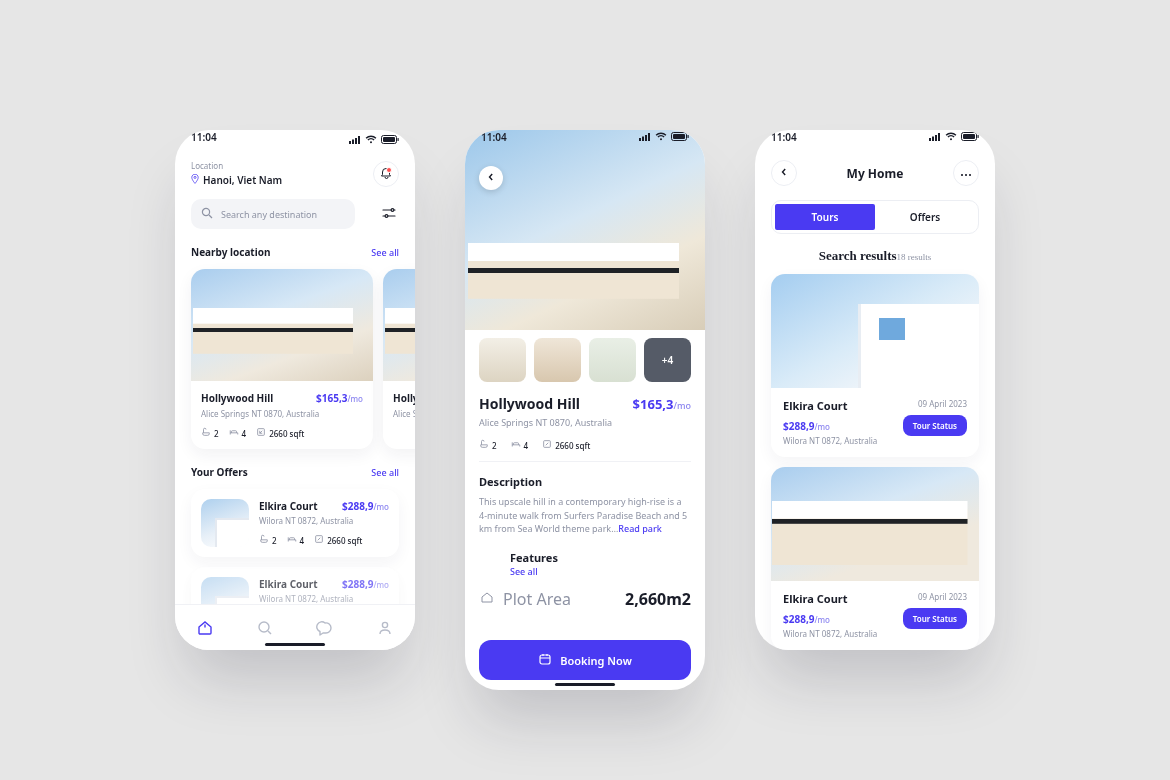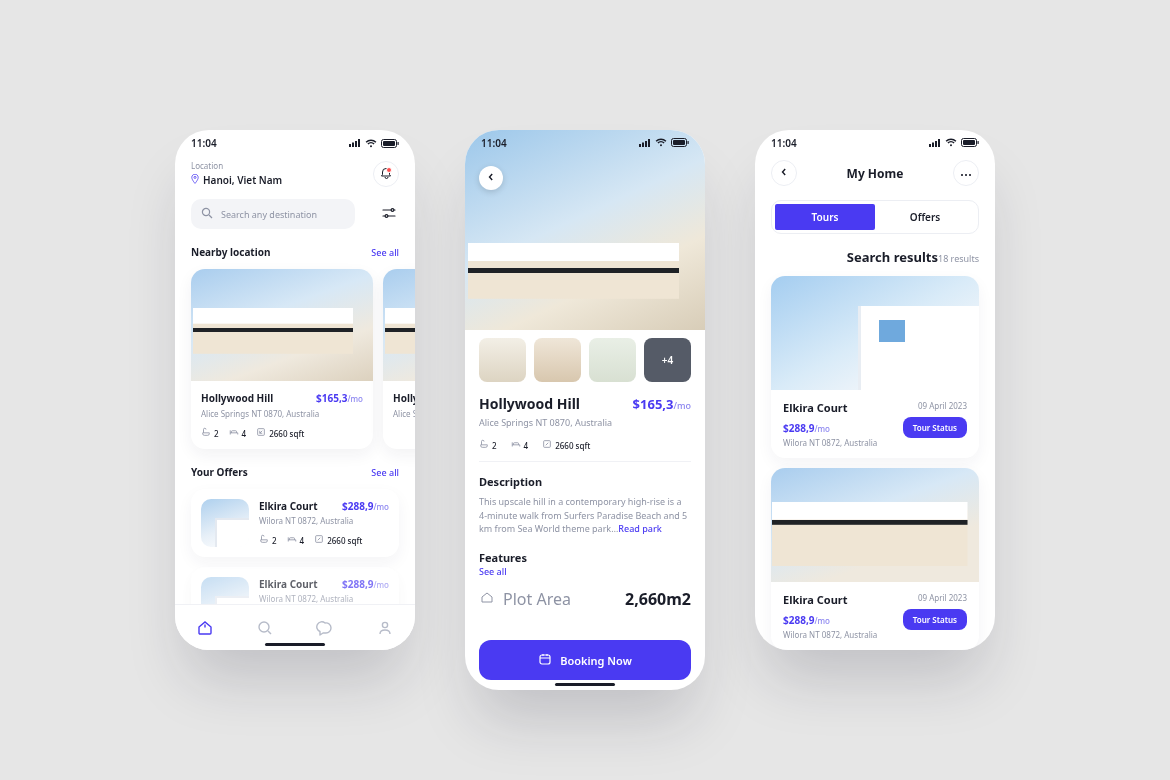--- a/index.html
+++ b/index.html
@@ -32,22 +32,22 @@
     border-radius: var(--radius-phone);
     box-shadow: var(--shadow);
     overflow: hidden;
     position: relative;
     display: flex; flex-direction: column;
     font-size: 10px;
   }
   .phone-2 { height: 560px; margin-top: 40px; }
   .statusbar {
     position: absolute; top: 0; left: 0; right: 0;
-    height: 26px; padding: 4px 16px;
-    display: flex; align-items: center; justify-content: space-between;
+    height: 26px; padding: 12px 16px;
+    display: flex; align-items: flex-end; justify-content: space-between;
     font-size: 10px; font-weight: 600; z-index: 5; gap: 36px;
   }
   .statusbar.light { color: #1a1d29; }
   .status-icons { display: flex; gap: 4px; align-items: center; }
   .sig, .wifi, .batt { display:inline-block; }
   .sig svg, .wifi svg, .batt svg { display:block; }
 
   .content { padding: 30px 16px 0; flex:1; overflow: hidden; position: relative; }
   .phone-2 .content { padding: 0; }
 
@@ -65,21 +65,21 @@
   .search-row { display:flex; gap:24px; margin-top:12px; align-items:center; }
   .search-input {
     flex:1; background: var(--bg-input); border-radius: 10px; height: 30px;
     display:flex; align-items:center; gap:8px; padding:0 10px; color: var(--muted);
     font-size: 9px;
   }
   .filter-btn { width: 20px; height: 20px; display:flex; align-items:center; justify-content:center; color: var(--text); }
 
   .section-head { display:flex; justify-content:space-between; align-items:baseline; margin-top:16px; }
   .section-title { font-size: 10px; font-weight: 700; }
-  .see-all { color: var(--accent); font-size: 9px; font-weight: 500; }
+  .see-all { color: var(--accent); font-size: 9px; font-weight: 500; margin-left: 31px; }
 
   .h-scroll { display:flex; gap:10px; margin-top:10px; }
   .prop-card {
     min-width: 182px; background:#fff; border-radius: var(--radius-card);
     box-shadow: 0 6px 16px rgba(40,40,70,.06); overflow:hidden;
     flex-shrink:0;
   }
   .prop-img { height: 112px; background: linear-gradient(160deg,#a9cdee 0%, #d7e8f6 40%, #efe9de 70%, #dcd1be 100%); position:relative; }
   .building {
     position:absolute; inset:0;
@@ -155,21 +155,21 @@
     font-size:11px; font-weight:600;
   }
 
   
   .title-bar { margin-top:30px; display:flex; align-items:center; justify-content:space-between; padding:0 16px; }
   .circ-btn { width:26px; height:26px; border-radius:50%; border:1px solid #eceef3; display:flex; align-items:center; justify-content:center; }
   .screen-title { font-size:12px; font-weight:700; }
   .seg { margin:14px 16px 0; border:1px solid #eceef3; border-radius:10px; display:flex; padding:3px; }
   .seg-it { flex:1; text-align:center; padding:6px 0; font-size:10px; font-weight:600; border-radius:2px; color: var(--text); }
   .seg-it.active { background: var(--accent); color:#fff; }
-  .results-head { display:flex; justify-content:flex-end; align-items:baseline; padding:14px 16px 0; }
+  .results-head { display:flex; justify-content:center; align-items:baseline; padding:14px 16px 0;font-family:Liberation Serif, serif; }
   .results-title { font-size:13px; font-weight:700; }
   .results-count { font-size:9px; color:var(--muted); }
   .result-card { margin:10px 16px 0; border-radius:var(--radius-card); overflow:hidden; box-shadow: 0 6px 16px rgba(40,40,70,.05); background:#fff; }
   .result-img { height:114px; background: linear-gradient(150deg,#a4cdf0 0%, #d9ebf8 50%, #f5f7fa 80%); position:relative; }
   .result-img .bld2 {
     position:absolute; right:0; bottom:0; width:58%; height:74%;
     background:#fff; border-left:3px solid #e8edf3;
   }
   .result-img .bld2::before { content:''; position:absolute; top:14px; left:18px; width:26px; height:22px; background:#6fa9dd; }
   .result-body { padding:10px 12px 12px; display:flex; justify-content:space-between; gap:8px; }

